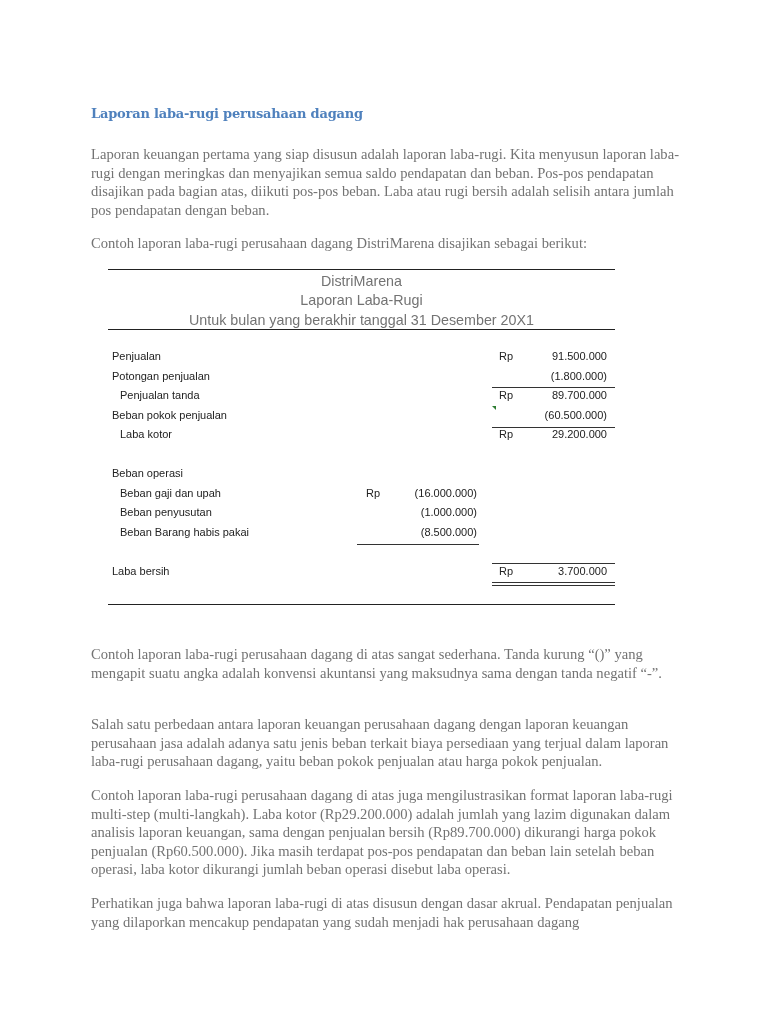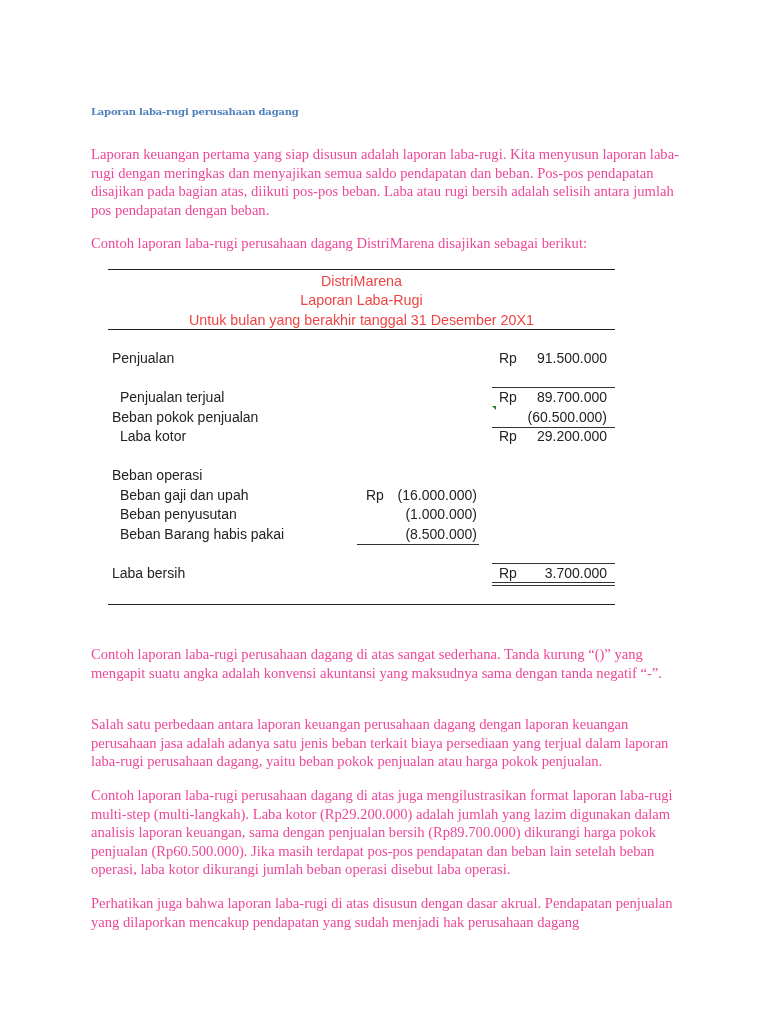--- a/index.html
+++ b/index.html
@@ -1,36 +1,36 @@
 <!DOCTYPE html>
 <html><head>
 <meta charset="utf-8">
 <style>
   html, body { margin: 0; padding: 0; background: #ffffff; }
   body { width: 768px; height: 1024px; position: relative; overflow: hidden; }
   .page { position: absolute; left: 0; top: 0; width: 768px; height: 1024px; background: #fff; }
   .heading {
     position: absolute; left: 91px; top: 106px;
-    font-family: "DejaVu Serif", serif; font-weight: bold; font-size: 10px;
+    font-family: "DejaVu Serif", serif; font-weight: bold; font-size: 13px;
     color: #4f81bd; letter-spacing: -0.2px;
   }
   .para {
     position: absolute; left: 91px; width: 590px;
     font-family: "Liberation Serif", serif; font-size: 14.6px; line-height: 18.6px;
-    color: #ec4899;
+    color: #737373;
   }
   .table-wrap { position: absolute; left: 108px; top: 268px; width: 507px; height: 340px; }
   .hrule { position: absolute; left: 0; width: 507px; height: 0; border-top: 1.3px solid #222; }
   .tbl-title {
     position: absolute; left: 0; width: 507px; text-align: center;
-    font-family: "Liberation Sans", sans-serif; font-size: 14.3px; color: #ef4444;
+    font-family: "Liberation Sans", sans-serif; font-size: 14.3px; color: #737373;
   }
   .row {
     position: absolute; left: 0; width: 507px; height: 19.5px;
-    font-family: "Liberation Sans", sans-serif; font-size: 14px; color: #222;
+    font-family: "Liberation Sans", sans-serif; font-size: 11px; color: #222;
   }
   .row .label { position: absolute; left: 4px; white-space: nowrap; }
   .row .label.i1 { left: 12px; }
   .row .label.i2 { left: 21px; }
   .row .mid-cur { position: absolute; left: 258px; }
   .row .mid-val { position: absolute; right: 138px; text-align: right; }
   .row .r-cur { position: absolute; left: 391px; }
   .row .r-val { position: absolute; right: 8px; text-align: right; }
   .uline { position: absolute; height: 0; border-top: 1px solid #333; }
   .dline { position: absolute; height: 2px; border-top: 1px solid #333; border-bottom: 1px solid #333; }
@@ -52,23 +52,27 @@
     <div class="tbl-title" style="top:5px;">DistriMarena</div>
     <div class="tbl-title" style="top:24px;text-align:center;">Laporan Laba-Rugi</div>
     <div class="tbl-title" style="top:44px;">Untuk bulan yang berakhir tanggal 31 Desember 20X1</div>
     <div class="hrule" style="top:61px;"></div>
 
     <div class="row" style="top:82px;">
       <span class="label">Penjualan</span>
       <span class="r-cur">Rp</span>
       <span class="r-val">91.500.000</span>
     </div>
+    <div class="row" style="top:101.5px;">
+      <span class="label">Potongan penjualan</span>
+      <span class="r-val">(1.800.000)</span>
+    </div>
     <div class="uline" style="top:119px; left:384px; width:123px;"></div>
     <div class="row" style="top:121px;">
-      <span class="label i1">Penjualan terjual</span>
+      <span class="label i1">Penjualan tanda</span>
       <span class="r-cur">Rp</span>
       <span class="r-val">89.700.000</span>
     </div>
     <div class="row" style="top:140.5px;">
       <span class="label">Beban pokok penjualan</span>
       <span class="r-val">(60.500.000)</span>
     </div>
     <div class="uline" style="top:158.5px; left:384px; width:123px;"></div>
     <div class="row" style="top:160px;">
       <span class="label i1">Laba kotor</span>

